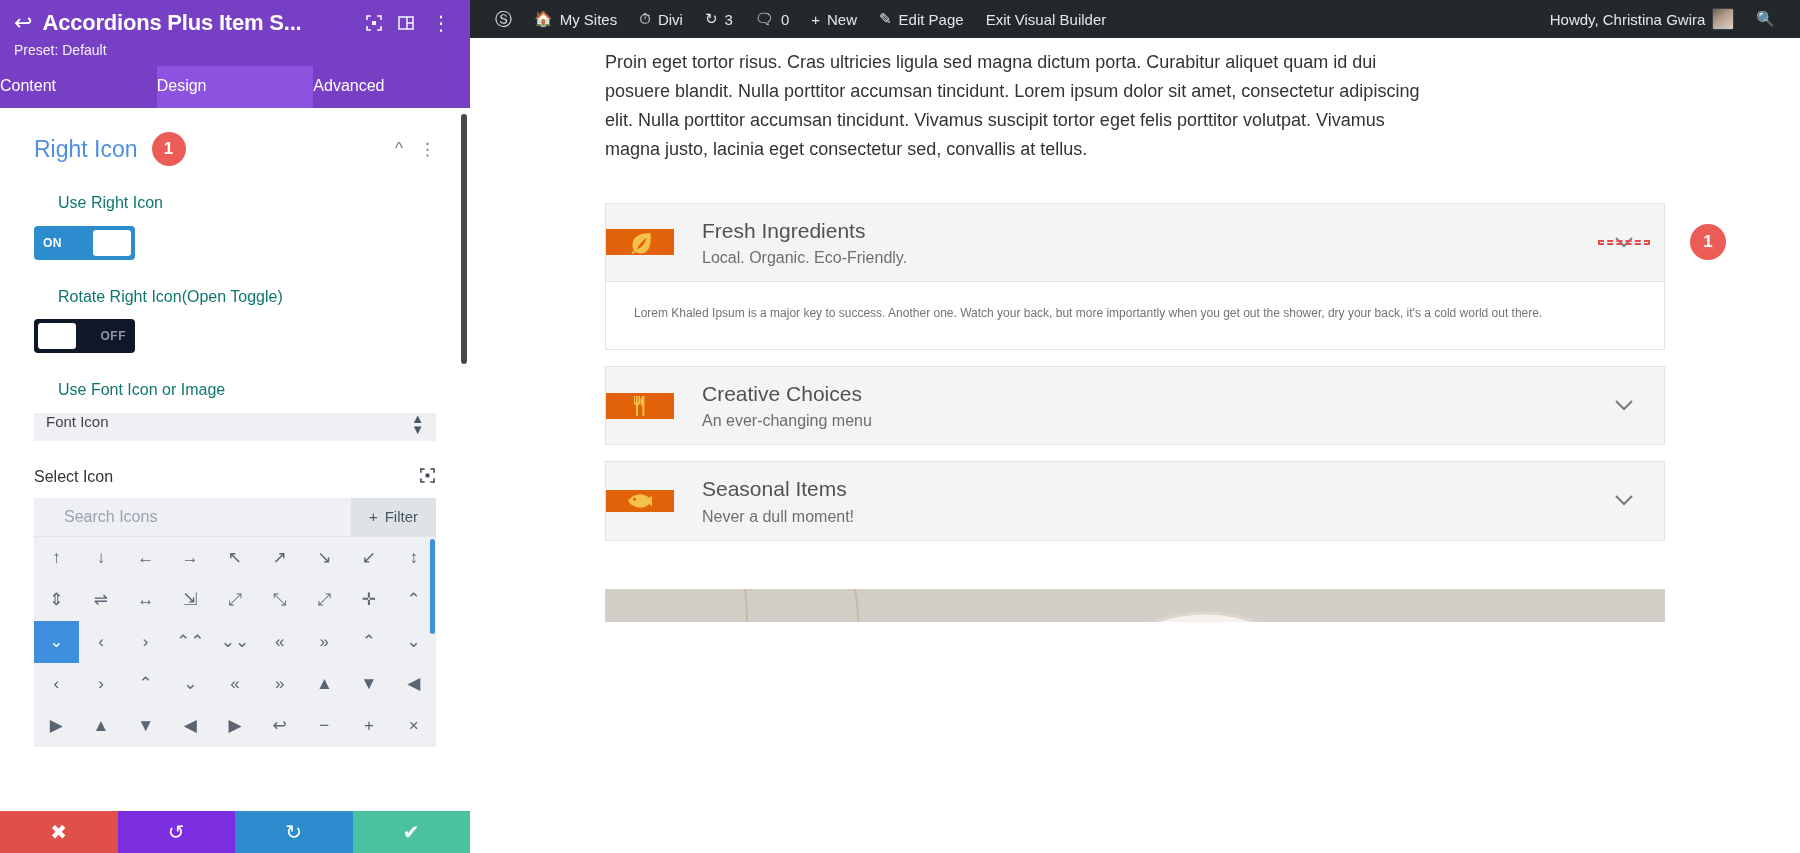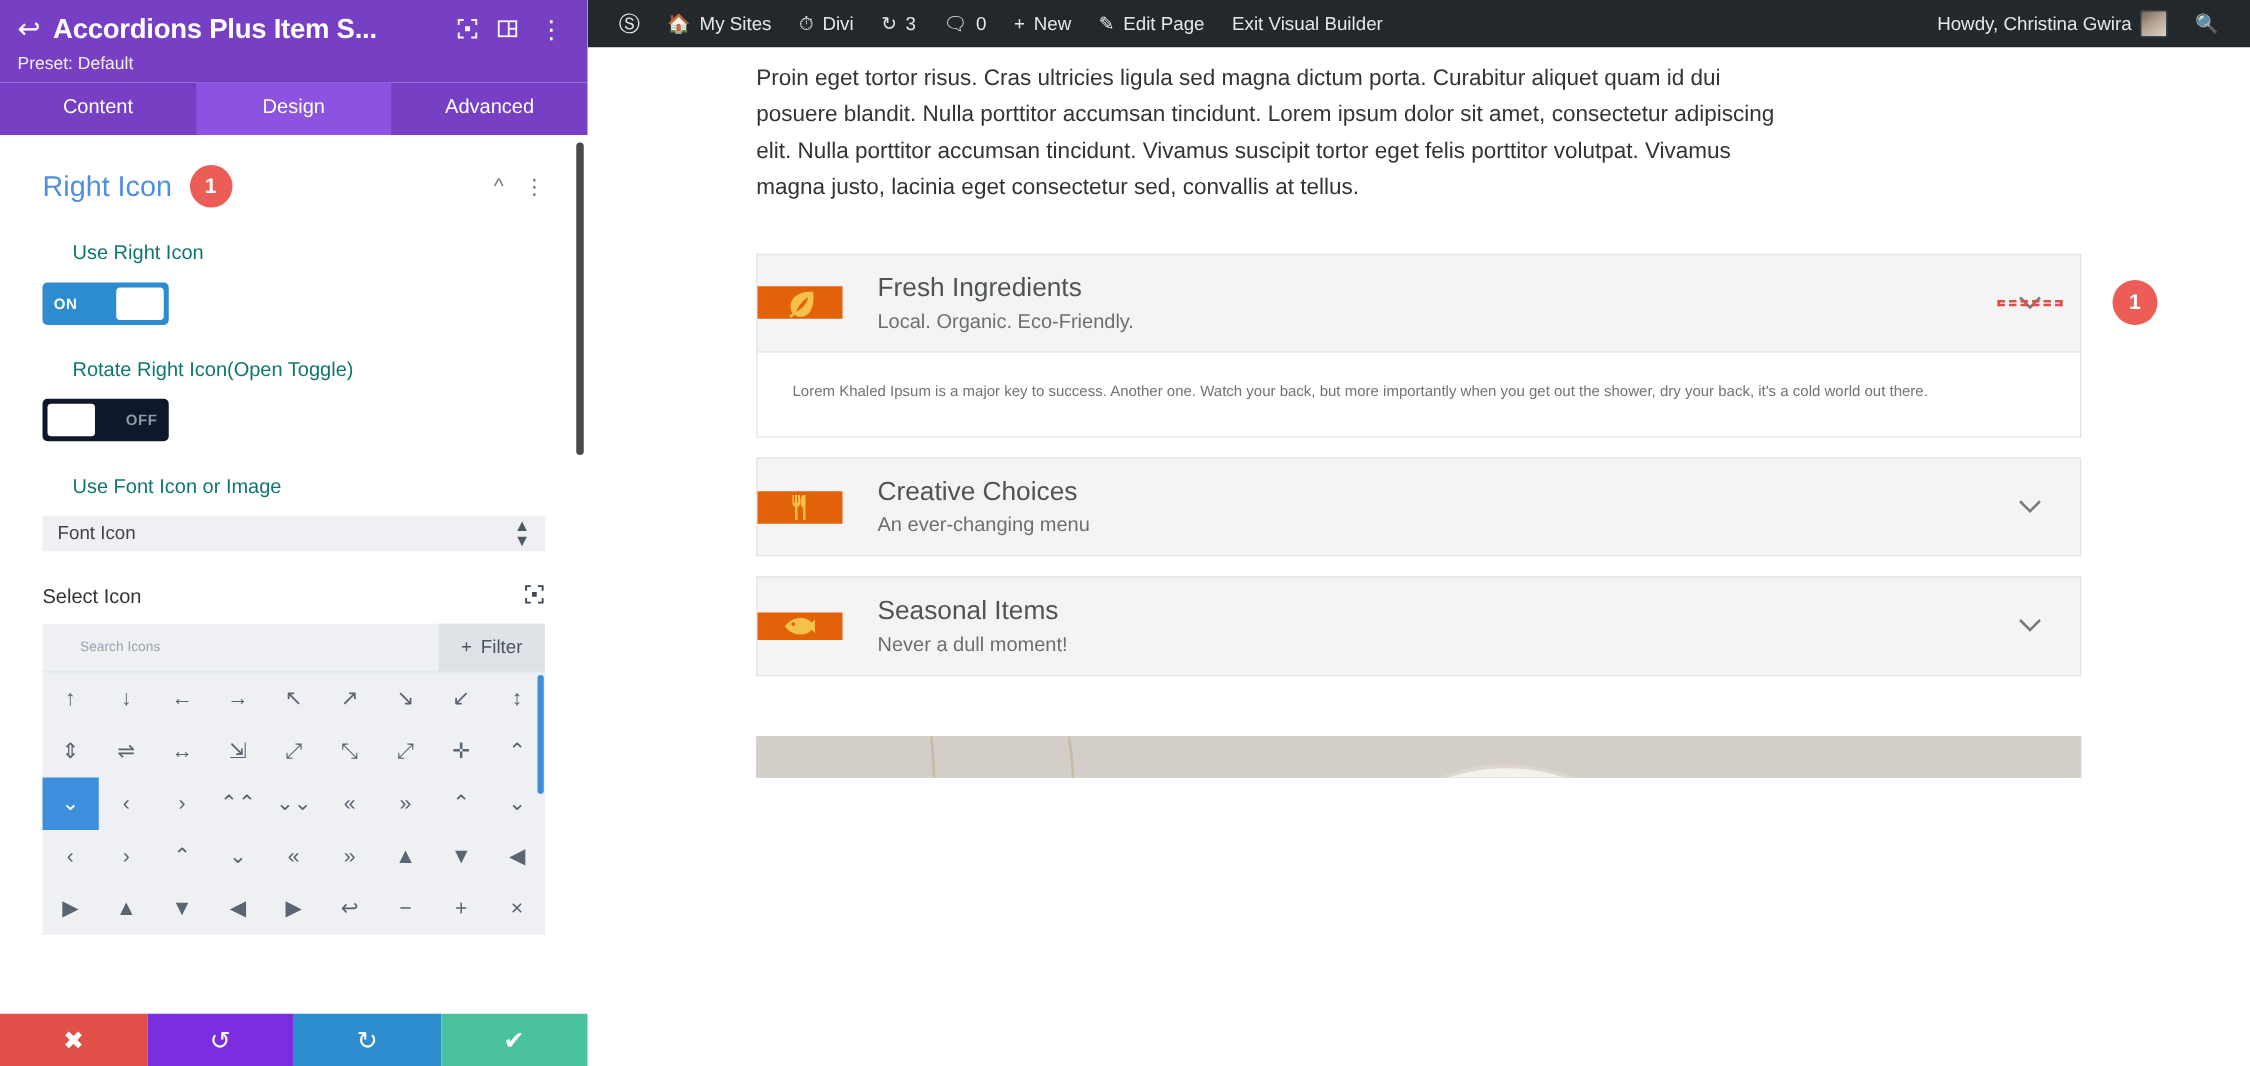--- a/index.html
+++ b/index.html
@@ -33,21 +33,21 @@
     width: 22px; height: 22px; display: inline-flex;
     align-items: center; justify-content: center;
     opacity: .95; cursor: pointer;
   }
   .kebab { font-size: 20px; letter-spacing: 1px; cursor: pointer; padding: 0 4px; }
   .preset {
     font-size: 14px; margin-top: 6px; opacity: .92; cursor: pointer;
   }
   .tabs { display: flex; background: #7740c4; }
   .tab {
-    flex: 1 1 0; text-align: center; color: #fff;
+    flex: 1 1 0; text-align: left; color: #fff;
     font-size: 16px; padding: 11px 0 13px 0; cursor: pointer;
   }
   .tab.active { background: #8b53e0; }
 
   .panel-body {
     flex: 1 1 auto; overflow: hidden; position: relative;
     padding: 0 0 0 0; background: #fff;
   }
   .panel-scroll { padding: 24px 34px 0 34px; }
   .panel-track {
@@ -85,40 +85,40 @@
   .toggle.off .tlabel { color: #8d98a5; }
   .knob {
     width: 38px; height: 26px; background: #fff; border-radius: 3px;
     position: absolute; top: 4px;
   }
   .toggle.on .knob { right: 4px; }
   .toggle.off .knob { left: 4px; }
 
   .select {
     width: 100%; height: 28px; background: #eef0f3;
-    border: none; display: flex; align-items: center;
+    border: none; display: flex; 
     padding: 0 12px; font-size: 15px; color: #444;
     position: relative; cursor: pointer;
   }
   .select .arrows {
     position: absolute; right: 12px; font-size: 13px; color: #4d5965;
     line-height: .9; display: flex; flex-direction: column;
   }
 
   .sel-icon-head {
     display: flex; align-items: center; margin-bottom: 10px;
   }
   .sel-icon-head .lbl { font-size: 16px; color: #333; }
   .sel-icon-head .scan { margin-left: auto; cursor: pointer; color: #3b4754; }
 
   .icon-picker { background: #eef0f3; }
   .icon-search-row { display: flex; align-items: stretch; height: 38px; }
   .icon-search {
     flex: 1 1 auto; background: transparent; border: none; outline: none;
-    padding: 0 14px 0 30px; font-size: 11px; color: #0c4a6e;
+    padding: 0 14px 0 30px; font-size: 16px; color: #0c4a6e;
     font-family: "Liberation Sans", sans-serif;
   }
   .icon-search::placeholder { color: #9aa4b0; }
   .filter-btn {
     background: #dfe3e8; color: #4a5563; font-size: 15px;
     display: flex; align-items: center; gap: 7px;
     padding: 0 18px; cursor: pointer;
   }
   .icon-grid {
     display: grid; grid-template-columns: repeat(9, 1fr);

